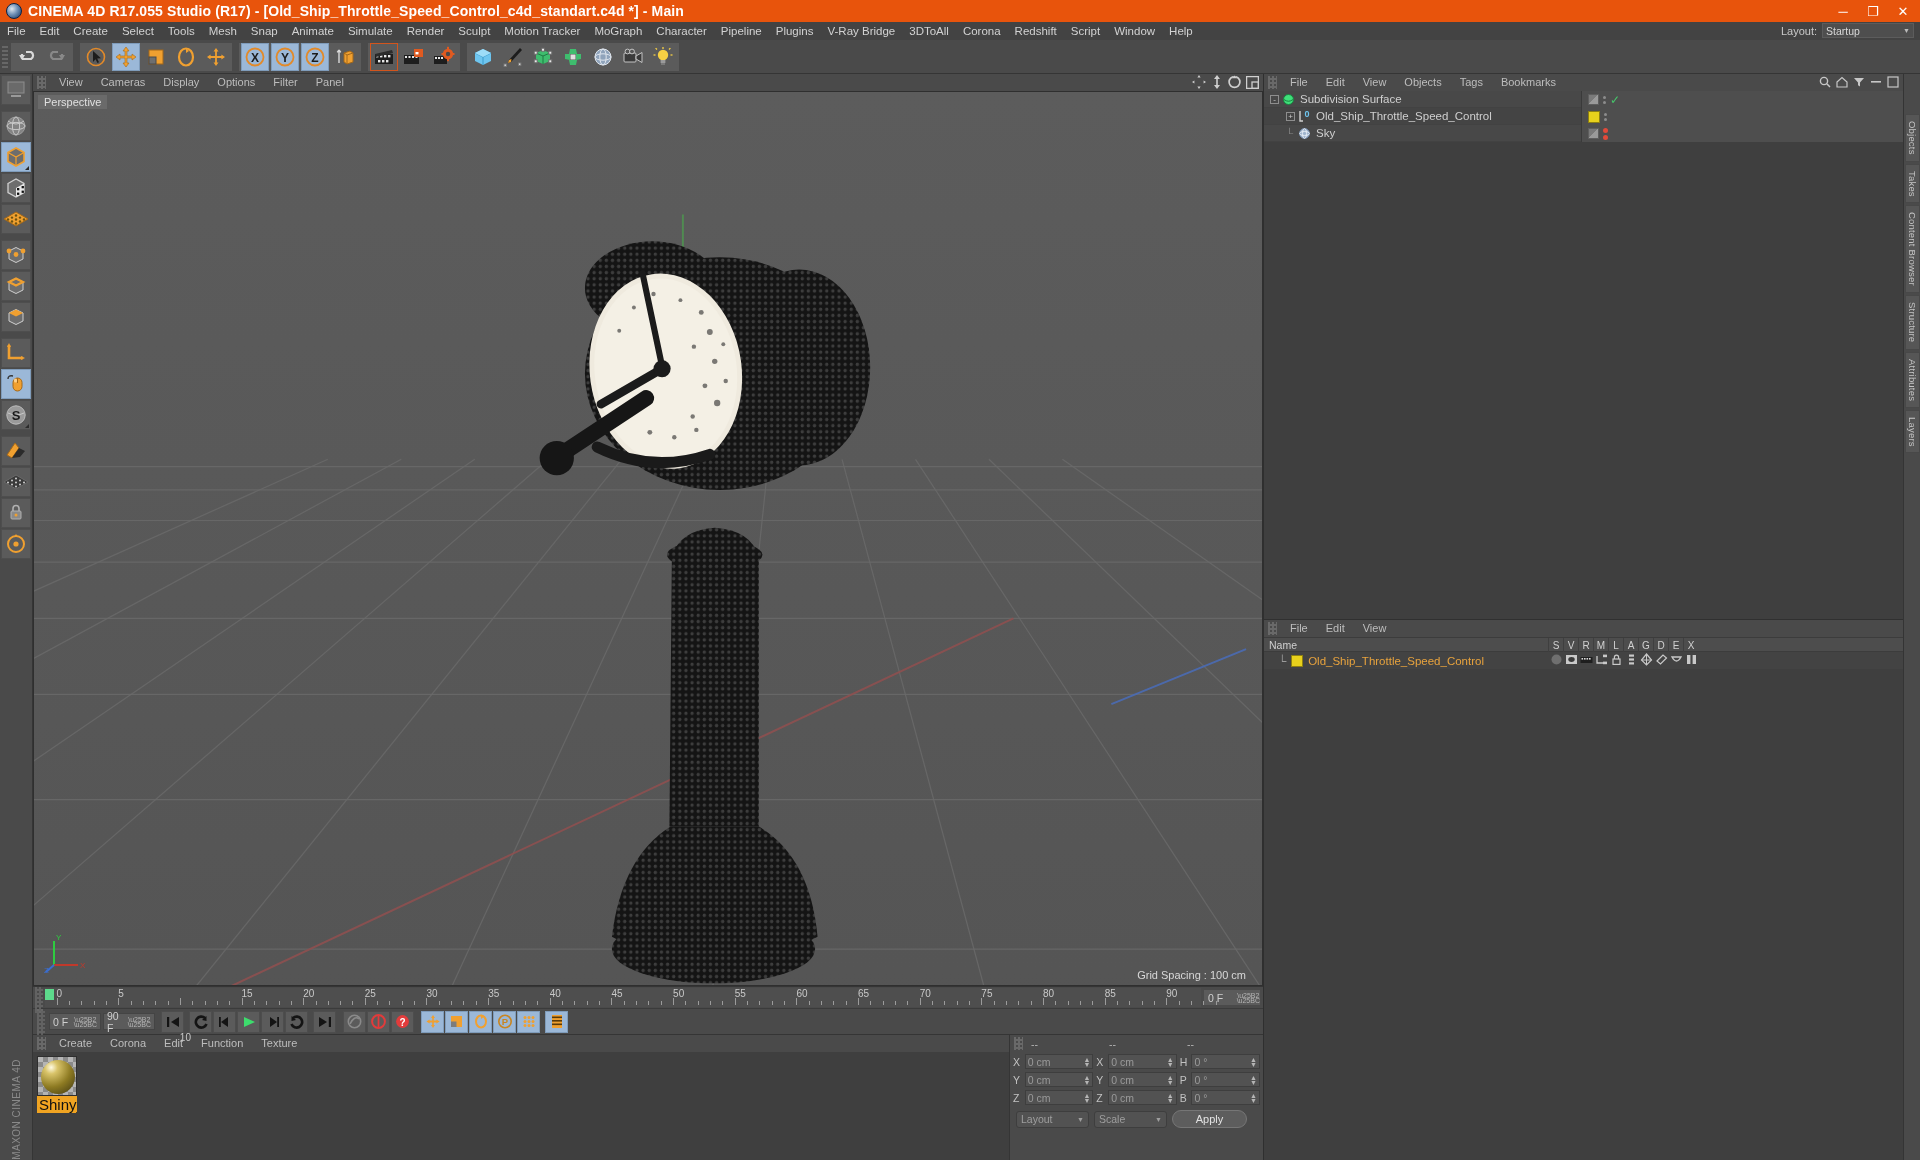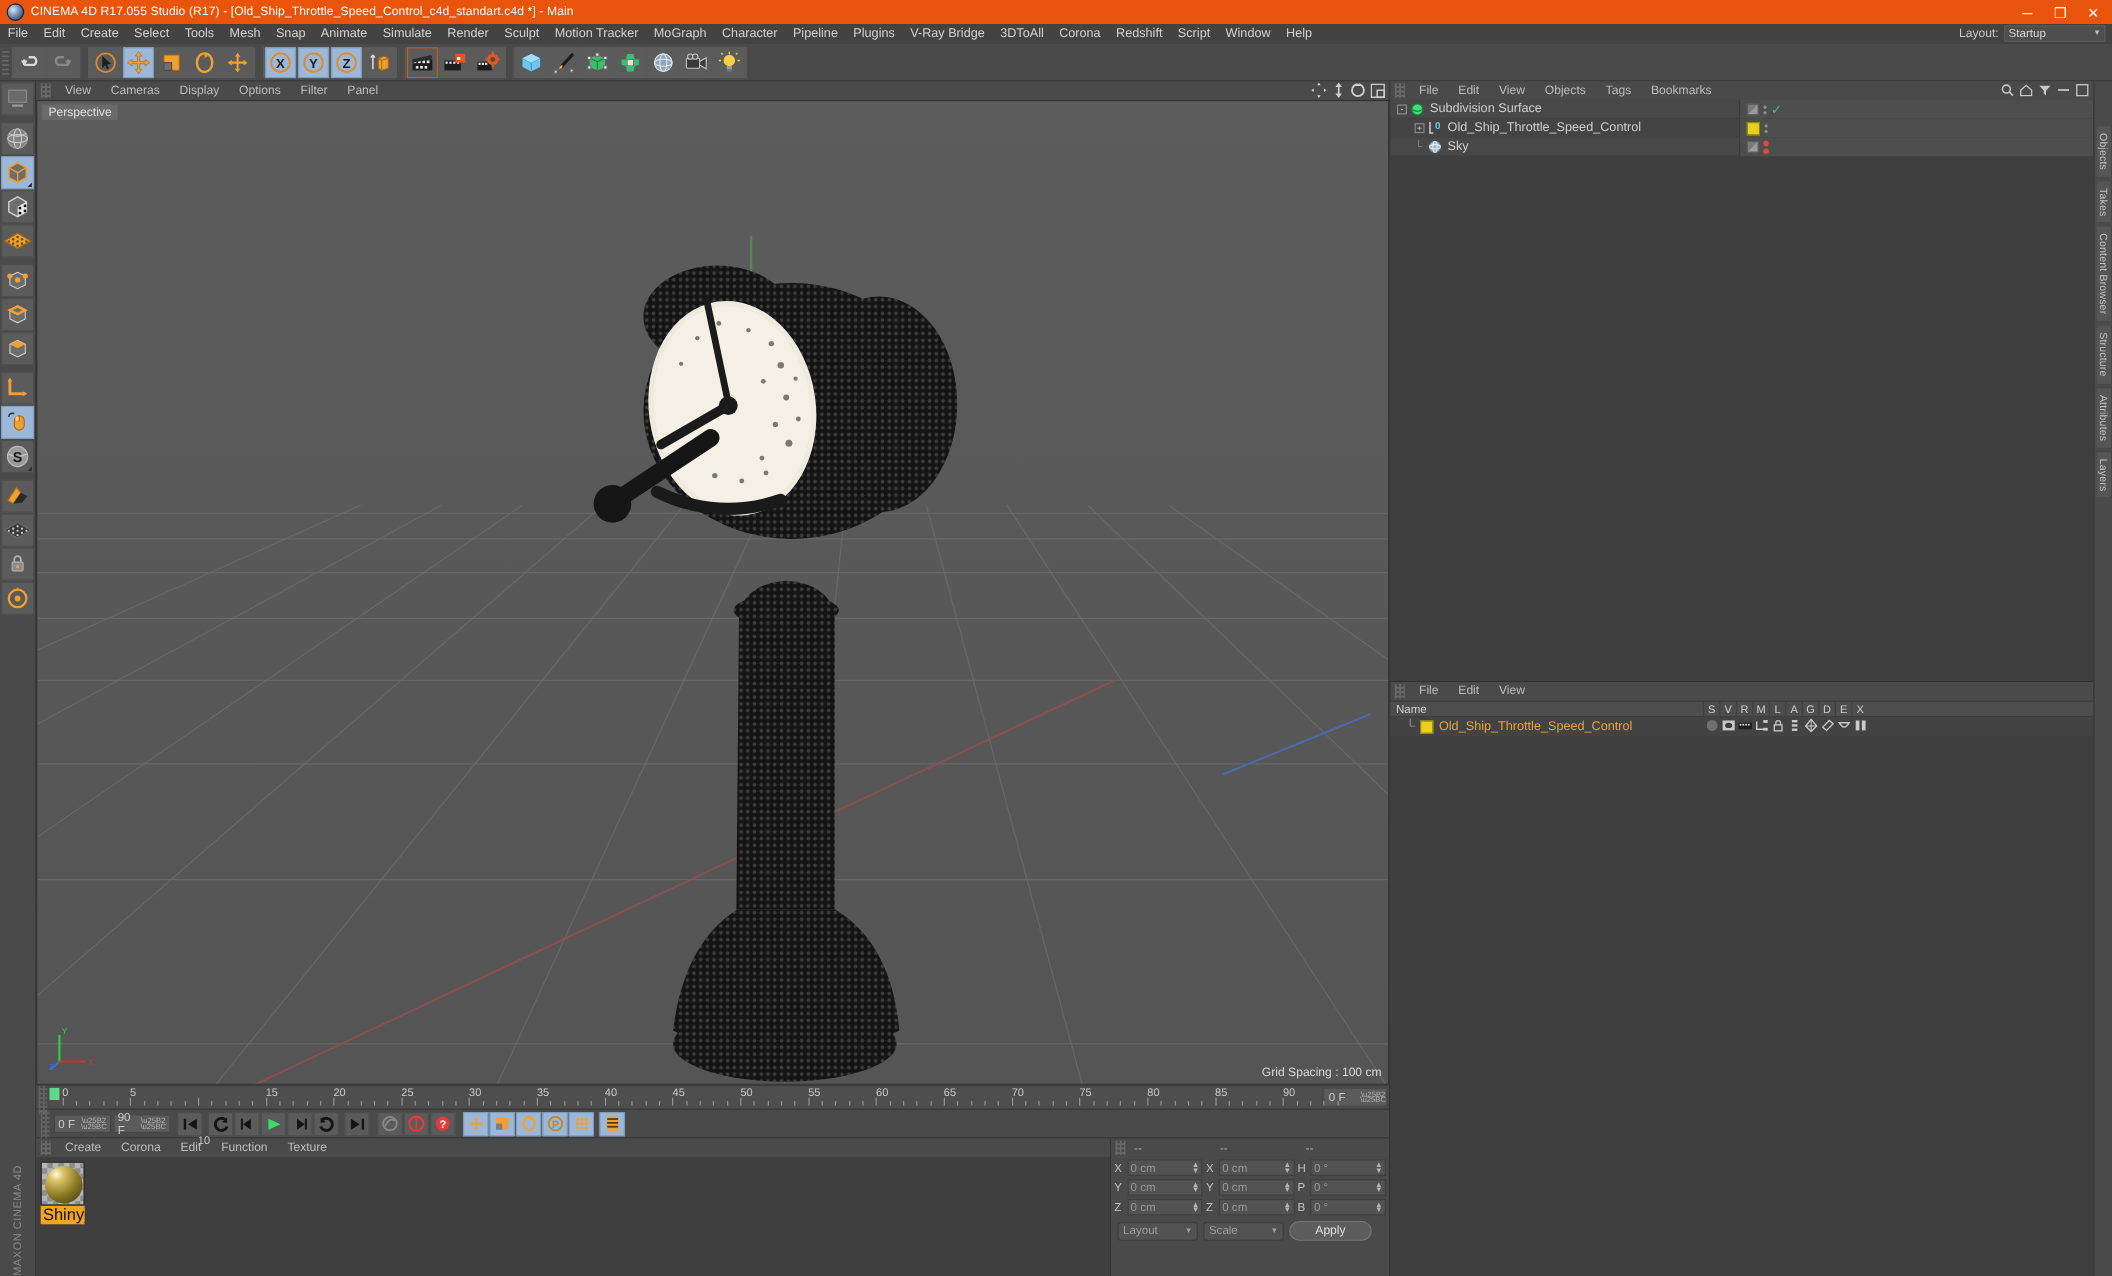--- a/index.html
+++ b/index.html
@@ -6,21 +6,21 @@
   html,body { width:1920px; height:1160px; overflow:hidden; background:#3a3a3a;
     font-family:"Liberation Sans", sans-serif; color:#c8c8c8; }
   .app { position:relative; width:1920px; height:1160px; display:flex; flex-direction:column; }
 
   
   .titlebar { height:22px; background:#e8540c; display:flex; align-items:center;
     padding:0 2px; flex:0 0 22px; }
   .tb-ico { width:16px; height:16px; border-radius:50%;
      background:radial-gradient(circle at 35% 35%, #dfe6ee 0%, #6f8fb5 45%, #11305c 100%);
      margin:0 6px 0 4px; border:1px solid #0a2246; flex:0 0 16px;}
-  .tb-title { font-size:11px; color:#ffffff; white-space:nowrap; letter-spacing:.1px;}
+  .tb-title { font-size:14px; color:#ffffff; white-space:nowrap; letter-spacing:.1px;font-weight:bold;}
   .tb-spacer { flex:1 1 auto; }
   .tb-btns { display:flex; gap:0; height:22px; }
   .tb-btn { width:30px; height:22px; display:flex; align-items:center; justify-content:center;
     color:#fff; font-size:13px; }
 
   
   .menubar { height:18px; background:#434343; display:flex; align-items:center;
     font-size:11.5px; color:#d2d2d2; flex:0 0 18px; position:relative;}
   .menubar .mi { padding:0 7px; line-height:18px; white-space:nowrap; }
   .layout-box { position:absolute; right:6px; top:1px; display:flex; align-items:center; gap:5px;}
@@ -66,21 +66,21 @@
   .vp-menubar { height:17px; background:#4a4a4a; display:flex; align-items:center;
      font-size:11px; color:#bdbdbd; flex:0 0 17px; position:relative;}
   .vp-menubar .mi { padding:0 9px; line-height:17px;}
   .vp-icons { position:absolute; right:4px; top:1px; display:flex; gap:5px; align-items:center;}
 
   .viewport { position:relative; flex:1 1 auto; background:#585858; overflow:hidden;
      border:1px solid #2f2f2f;}
   .vp-label { position:absolute; left:4px; top:3px; font-size:11px; color:#e0e0e0;
      background:#6a6a6a; padding:1px 6px; z-index:5;}
   .vp-grid { position:absolute; inset:0; }
-  .vp-gridspace { position:absolute; right:6px; bottom:4px; font-size:11px; color:#d8d8d8;}
+  .vp-gridspace { position:absolute; right:16px; bottom:4px; font-size:11px; color:#d8d8d8;}
   .vp-axis { position:absolute; left:10px; bottom:10px; }
 
   
   .timeline { height:22px; background:#4a4a4a; display:flex; align-items:stretch;
      flex:0 0 22px; border-top:1px solid #353535;}
   .tl-track { flex:1 1 auto; position:relative; background:#4e4e4e; margin:1px 0;}
   .tl-num { position:absolute; top:0px; font-size:10px; color:#c9c9c9; }
   .tl-tick { position:absolute; bottom:2px; width:1px; background:#9b9b9b;}
   .tl-green { position:absolute; left:0; top:1px; width:9px; height:11px; background:#5ddb8c;}
   .tl-right { width:58px; background:#5b5b5b; border:1px solid #4a4a4a; margin:2px 2px;

